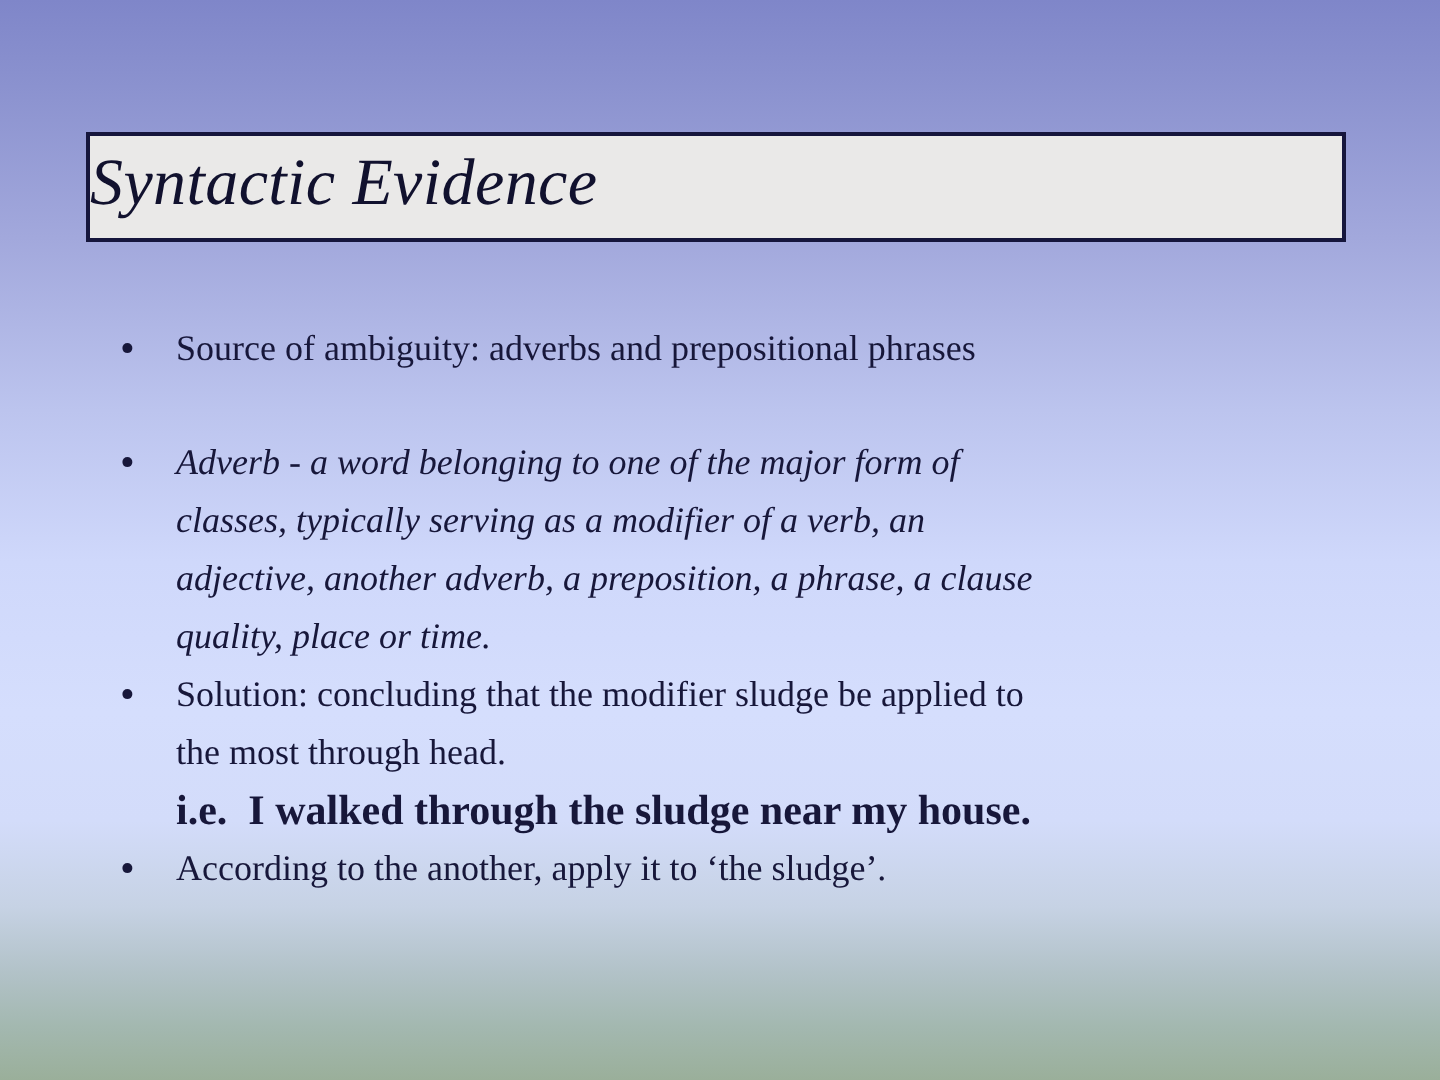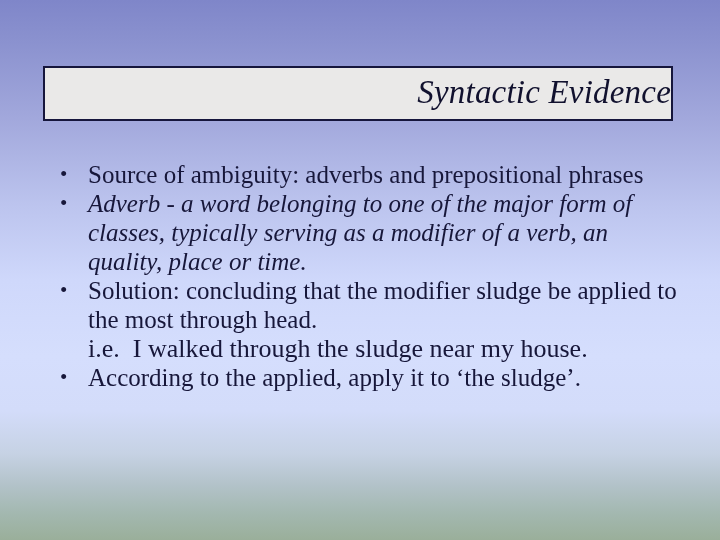--- a/index.html
+++ b/index.html
@@ -36,21 +36,21 @@
     position: absolute;
     left: 43px;
     top: 66px;
     width: 630px;
     height: 55px;
     background: #eae9e8;
     border: 2px solid #16163c;
     box-sizing: border-box;
     display: flex;
     align-items: center;
-    justify-content: flex-end;
+    justify-content: flex-start;
   }
   #title-text {
     font-family: "Liberation Serif", "DejaVu Serif", serif;
     font-style: italic;
     font-size: 33px;
     line-height: 1;
     color: #11112e;
     letter-spacing: 0.2px;
     white-space: nowrap;
     padding-bottom: 3px;
@@ -70,36 +70,38 @@
     margin: 0;
   }
   .bullet-marker {
     position: absolute;
     left: 2px;
     top: 0;
     font-size: 21px;
     line-height: 29px;
   }
   .bullet-lines {
-    font-size: 25px;
+    font-size: 18px;
     line-height: 29px;
     font-family: Liberation Serif, serif;
   }
   .bullet-lines .ln {
     display: block;
     white-space: nowrap;
   }
   .italic-bullet .bullet-lines {
     font-style: italic;
+    margin-top: 28px;
   }
   .sub-line {
     padding-left: 30px;
-    font-size: 26px;
+    font-size: 21px;
     line-height: 29px;
     white-space: nowrap;
+    font-weight: bold;
   }
   .wsp { white-space: pre; }
 </style>
 </head>
 <body>
 
 <div id="slide">
 
   <div id="title-box">
     <div id="title-text">Syntactic Evidence</div>
@@ -112,34 +114,35 @@
       <div class="bullet-lines">
         <span class="ln wsp">Source of ambiguity: adverbs and prepositional phrases</span>
       </div>
     </div>
 
     <div class="bullet-item italic-bullet">
       <span class="bullet-marker">•</span>
       <div class="bullet-lines">
         <span class="ln wsp">Adverb - a word belonging to one of the major form of</span>
         <span class="ln wsp">classes, typically serving as a modifier of a verb, an</span>
+        <span class="ln wsp">adjective, another adverb, a preposition, a phrase, a clause</span>
         <span class="ln wsp">quality, place or time.</span>
       </div>
     </div>
 
     <div class="bullet-item">
       <span class="bullet-marker">•</span>
       <div class="bullet-lines">
         <span class="ln wsp">Solution:  concluding that the modifier sludge be applied to</span>
         <span class="ln wsp">the most through head.</span>
       </div>
     </div>
     <div class="sub-line wsp">i.e.  I walked through the sludge near my house.</div>
 
     <div class="bullet-item">
       <span class="bullet-marker">•</span>
       <div class="bullet-lines">
-        <span class="ln wsp">According to the applied, apply it to ‘the sludge’.</span>
+        <span class="ln wsp">According to the another, apply it to ‘the sludge’.</span>
       </div>
     </div>
 
   </div>
 </div>
 
 </body></html>

